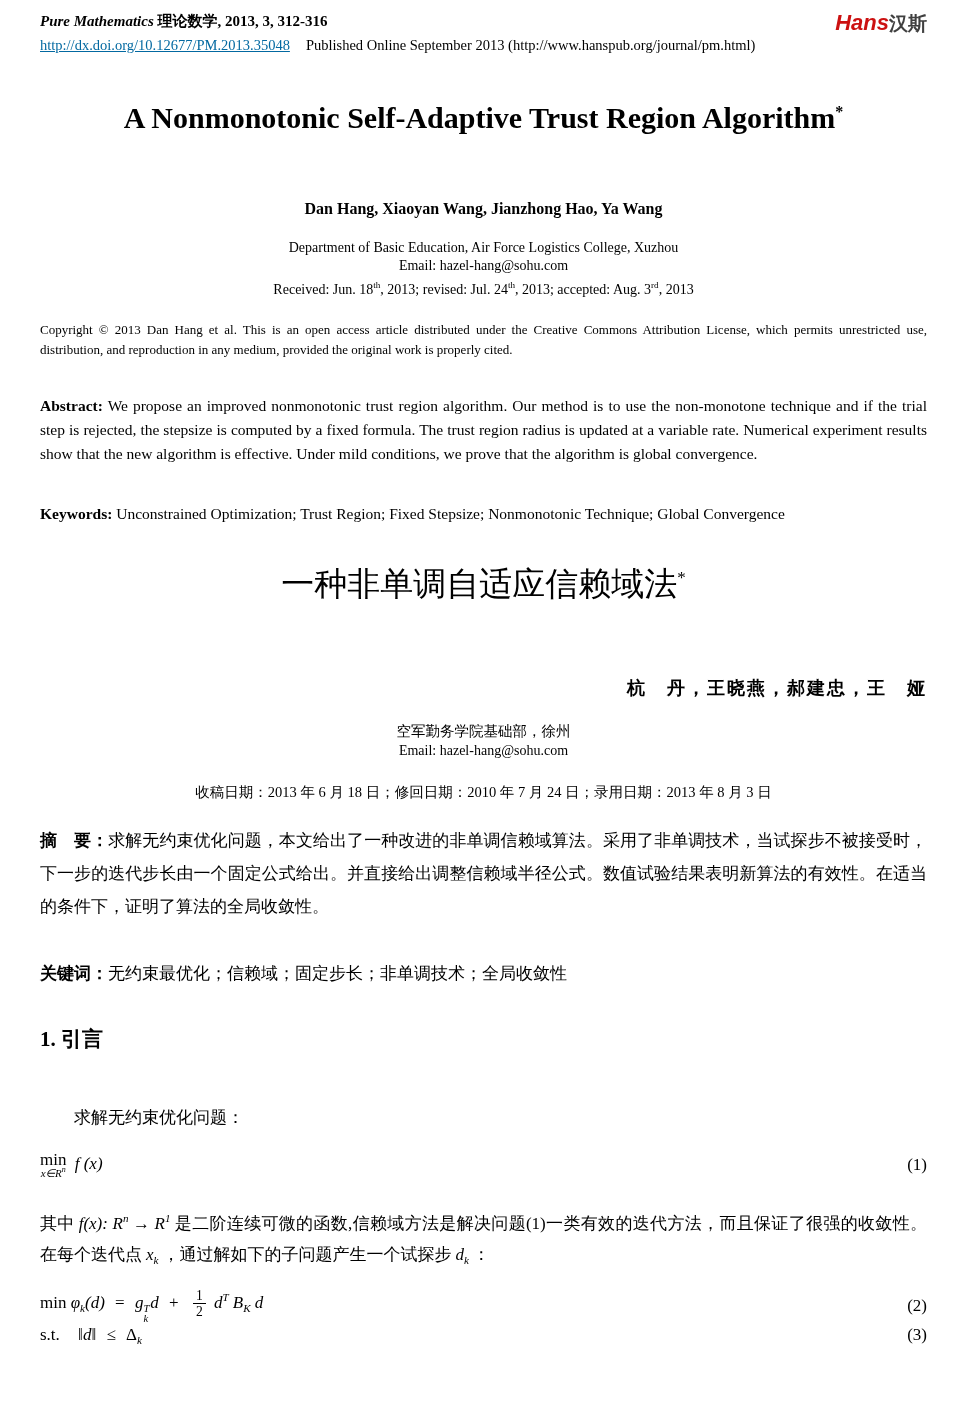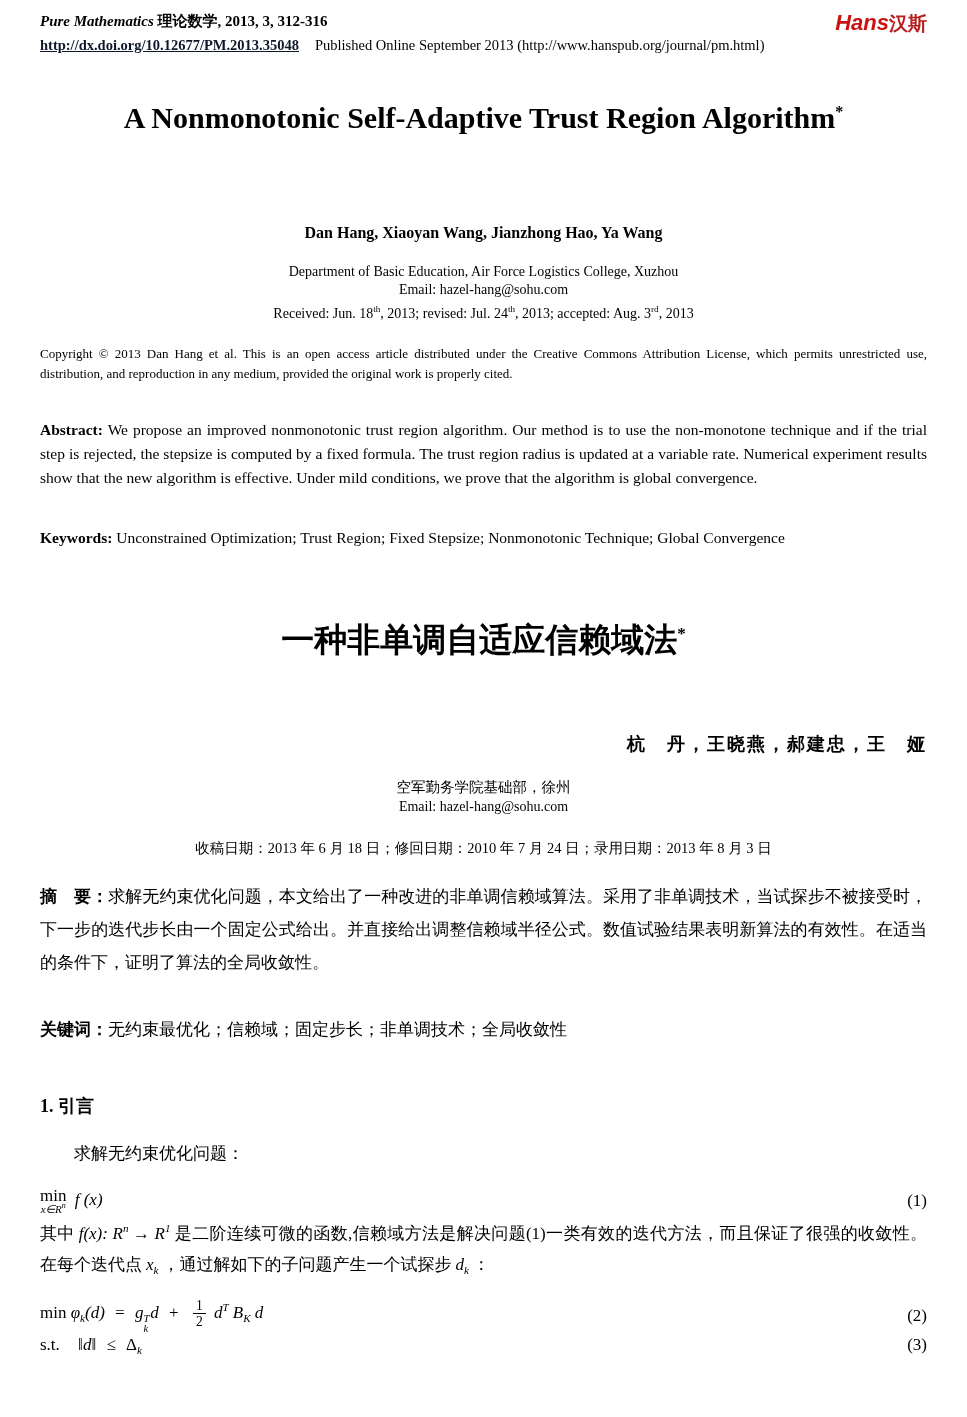--- a/index.html
+++ b/index.html
@@ -12,52 +12,52 @@
     font-family: "Liberation Serif", "DejaVu Serif", serif;
     padding: 12px 40px 14px 40px;
     display: flex;
     flex-direction: column;
   }
   
   .hdr-row1 { display: flex; justify-content: space-between; align-items: flex-start; font-size: 15px; font-weight: bold; }
   .jtitle { font-style: italic; }
   .logo { white-space: nowrap; line-height: 1; }
   .logo-hans { color: #cc1111; font-style: italic; font-weight: bold; font-size: 22px; font-family: "Liberation Sans", sans-serif; margin-top: 44px; }
-  .logo-cn { color: #b91c1c; font-weight: bold; font-size: 19px; }
+  .logo-cn { color: #404040; font-weight: bold; font-size: 19px; }
   .hdr-row2 { font-size: 14.5px; margin-top: 3px; }
-  .doi { color: #0f172a; text-decoration: underline; cursor: pointer; font-weight: bold; }
+  .doi { color: #0369a1; text-decoration: underline; cursor: pointer; }
   .published { margin-left: 16px; }
 
   
   .title { text-align: center; font-size: 30px; font-weight: bold; margin-top: 46px; line-height: 1.2; }
   .title sup { font-size: 16px; }
-  .authors { text-align: center; font-size: 16px; font-weight: bold; margin-top: 68px; }
+  .authors { text-align: center; font-size: 16px; font-weight: bold; margin-top: 44px; }
   .affil { text-align: center; font-size: 14px; margin-top: 22px; }
   .email { text-align: center; font-size: 14px; margin-top: 2px; }
   .received { text-align: center; font-size: 14px; margin-top: 8px; }
   sup, sub { font-size: 0.65em; line-height: 0; }
 
   .copyright { font-size: 13px; line-height: 1.5; text-align: justify; margin-top: 22px; }
 
   .abstract { font-size: 15.5px; line-height: 1.55; text-align: justify; margin-top: 22px; }
   .blabel { font-weight: bold; }
   .keywords { font-size: 15.5px; line-height: 1.55; margin-top: 20px; padding-left: 90px; text-indent: -90px; }
 
   
-  .cn-title { text-align: center; font-size: 33px; font-weight: bold; margin-top: 56px; line-height: 1.2; }
+  .cn-title { text-align: center; font-size: 33px; font-weight: normal; margin-top: 24px; line-height: 1.2; }
   .cn-title sup { font-size: 17px; }
   .cn-authors { text-align: right; font-size: 18px; font-weight: bold; margin-top: 44px; letter-spacing: 2px; }
   .cn-affil { text-align: center; font-size: 14.5px; margin-top: 22px; }
   .cn-email { text-align: center; font-size: 14px; margin-top: 2px; }
   .cn-dates { text-align: center; font-size: 14.5px; margin-top: 24px; }
   .cn-abstract { font-size: 17px; line-height: 1.95; text-align: justify; margin-top: 22px; }
   .cn-keywords { font-size: 17px; line-height: 1.8; margin-top: 18px; }
 
-  .sec-heading { font-size: 18px; font-weight: bold; margin-top: 32px; }
-  .para { font-size: 17px; line-height: 1.85; text-align: justify; margin-top: 2px; }
+  .sec-heading { font-size: 21px; font-weight: bold; margin-top: 19px; }
+  .para { font-size: 17px; line-height: 1.85; text-align: justify; margin-top: 28px; }
   .para.indent { text-indent: 2em; }
 
   
   .mi { font-style: italic; }
   .imath { margin: 0 4px; white-space: nowrap; }
   .equation { position: relative; text-align: left; font-size: 17px; margin: 0 0; font-family: Liberation Serif, serif; }
   .eq-number { position: absolute; right: 0; top: 50%; transform: translateY(-50%); font-style: normal; }
   .limop { display: inline-flex; flex-direction: column; align-items: center; vertical-align: middle; line-height: 1.05; margin-right: 4px; }
   .limop .op { font-style: normal; }
   .limop .lim { font-size: 11px; font-style: italic; }

